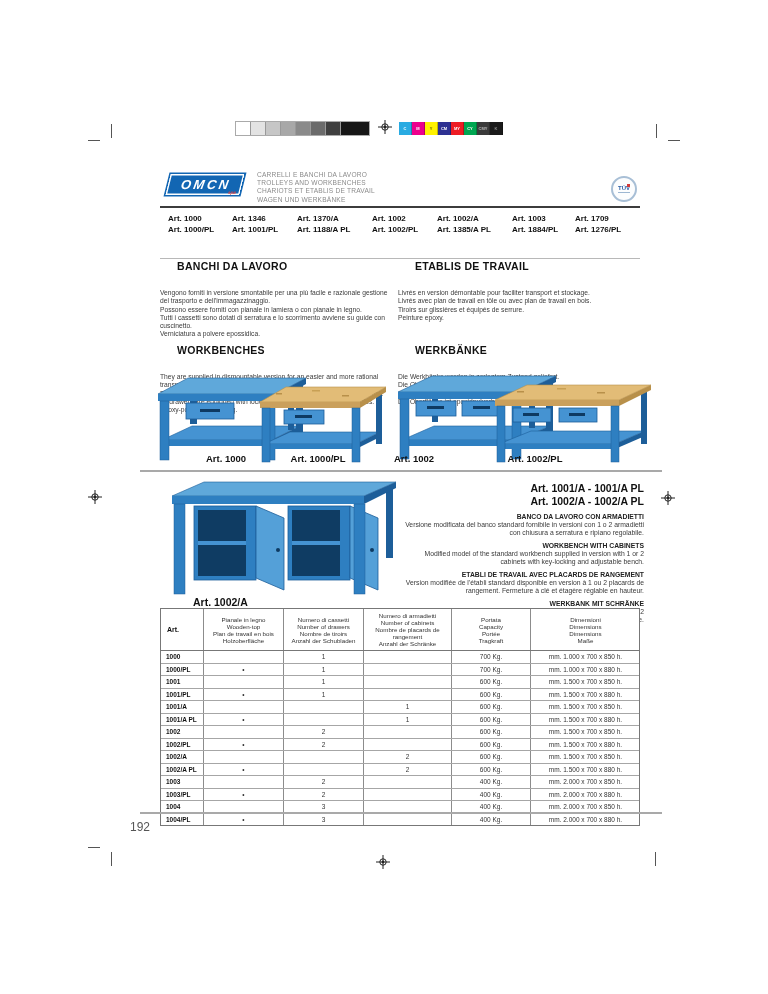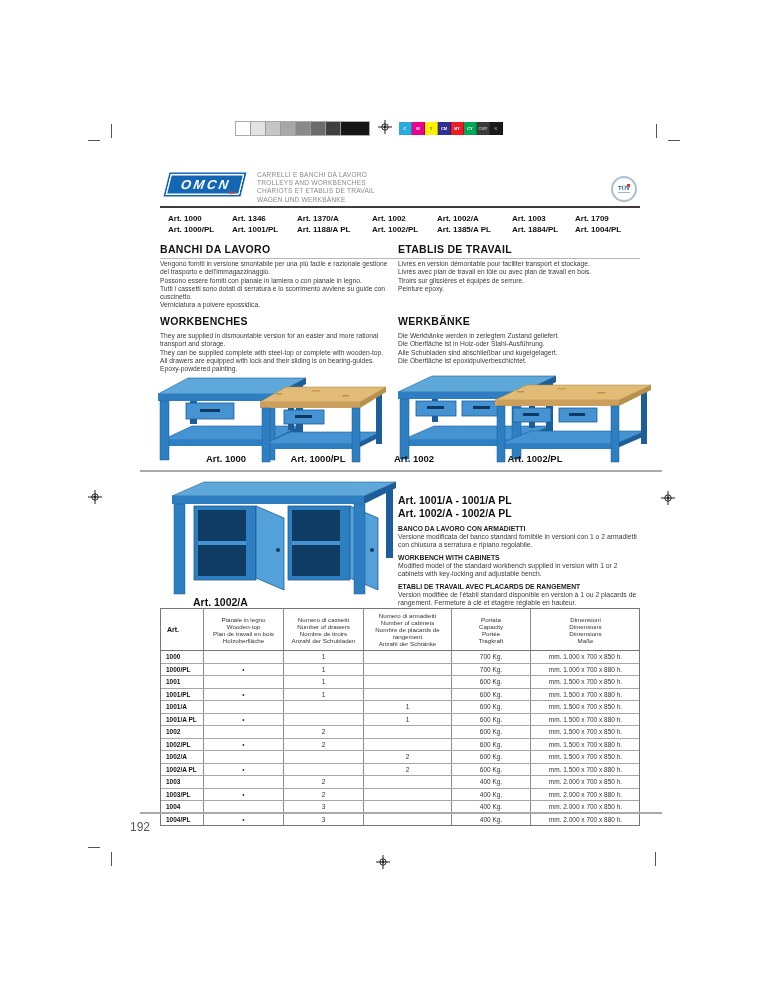--- a/index.html
+++ b/index.html
@@ -32,39 +32,39 @@
   .badge-inner{font-size:6px;font-weight:bold;color:#2b5ea7;border-bottom:0.5px solid #9db7d2;
                line-height:7px;}
   .badge-dot{position:absolute;right:5px;top:6px;width:3px;height:3px;background:#d23a3a;}
   .header-rule{left:160px;top:206px;width:480px;height:2px;background:#3c3c3c;}
   .art-grid{left:168px;top:214px;width:474px;display:grid;
             grid-template-columns:64px 65px 75px 65px 75px 63px 65px;}
   .art-col{font-size:8px;font-weight:bold;color:#111;line-height:10.5px;white-space:nowrap;}
 
   
   .intro{top:243px;width:232px;}
-  .intro h3{margin:0;font-size:10.5px;font-weight:bold;color:#111;letter-spacing:0.3px;}
+  .intro h3{margin:17px;font-size:10.5px;font-weight:bold;color:#111;letter-spacing:0.3px;}
   .intro .body{margin-top:5px;font-size:6.7px;line-height:8.3px;color:#3a3a3a;
                white-space:pre-line;height:46px;}
   .intro .second{margin-top:9px;}
   .intro-hairline{left:160px;top:258px;width:480px;height:1px;background:#b8b8b8;}
 
   
   .chapter-bar{left:105px;top:357px;width:48px;height:280px;background:#d3d3d3;}
   .chapter-num{position:absolute;right:3px;top:1px;font-family:"DejaVu Serif", serif;
                font-size:54px;line-height:56px;color:#141414;transform:scaleX(0.55);
                transform-origin:right top;}
 
   
   .caption{font-size:9.5px;font-weight:bold;color:#111;text-align:center;}
   .sep-line{left:140px;top:470px;width:522px;height:2px;background:#a9a9a9;}
 
   
   .cab-caption{left:193px;top:596px;font-size:10.5px;font-weight:bold;color:#111;}
-  .cab-text{left:398px;top:494px;width:246px;}
+  .cab-text{left:398px;top:482px;width:246px;text-align:right;}
   .cab-title{font-size:10.5px;font-weight:bold;line-height:13px;color:#111;}
   .cab-block-h{margin-top:5px;font-size:6.8px;font-weight:bold;color:#222;line-height:8px;}
   .cab-block-b{font-size:6.8px;line-height:8px;color:#3a3a3a;}
 
   
   .spec-table{left:160px;top:608px;width:480px;border:1px solid #777;box-sizing:border-box;
               background:#fff;}
   .thead{display:grid;grid-template-columns:43px 80px 80px 88px 79px 109px;
          border-bottom:1px solid #777;}
   .th{font-size:6.2px;line-height:7px;color:#333;text-align:center;white-space:pre-line;
@@ -191,21 +191,21 @@
         <div>Art. 1385/A PL</div>
       </div>
 
       <div class="art-col">
         <div>Art. 1003</div>
         <div>Art. 1884/PL</div>
       </div>
 
       <div class="art-col">
         <div>Art. 1709</div>
-        <div>Art. 1004/PL</div>
+        <div>Art. 1276/PL</div>
       </div>
     </div>
 
   <div class="abs intro" style="left:160px;">
     <h3>BANCHI DA LAVORO</h3>
     <div class="body">Vengono forniti in versione smontabile per una più facile e razionale gestione del trasporto e dell'immagazzinaggio.
 Possono essere forniti con pianale in lamiera o con pianale in legno.
 Tutti i cassetti sono dotati di serratura e lo scorrimento avviene su guide con cuscinetto.
 Verniciatura a polvere epossidica.</div>
     <h3 class="second">WORKBENCHES</h3>

